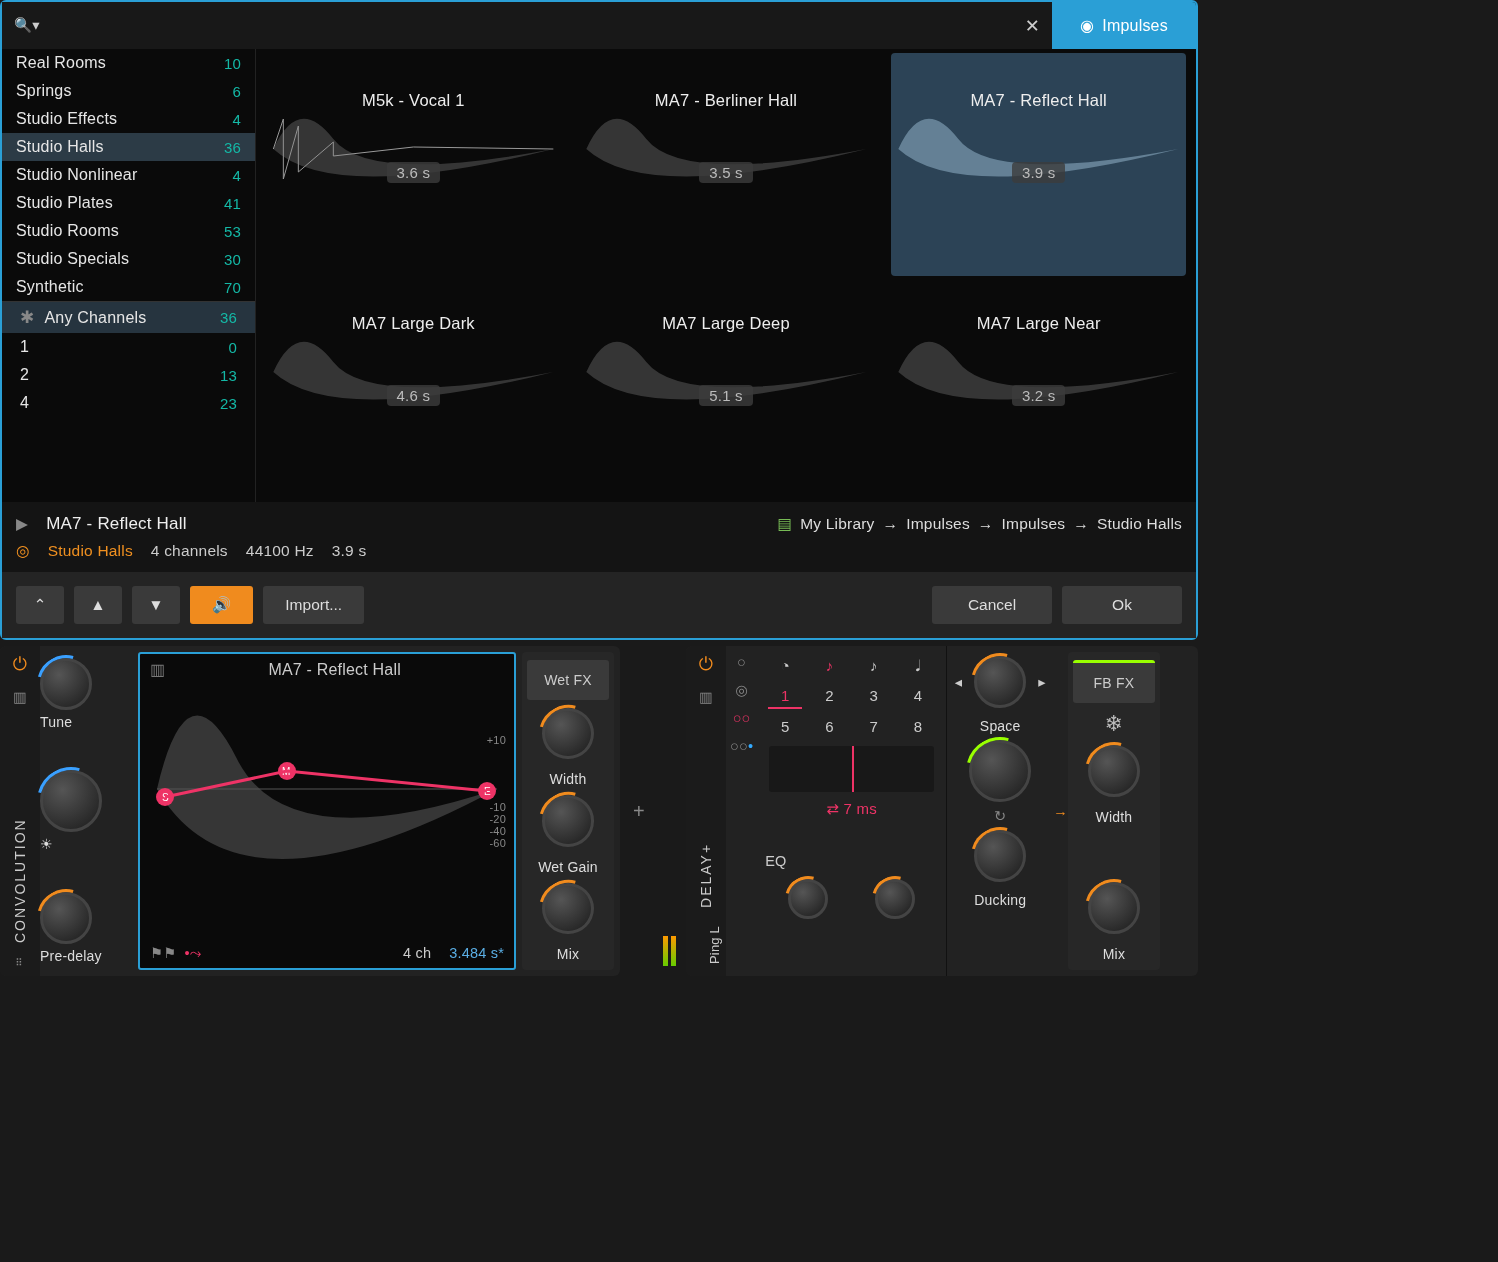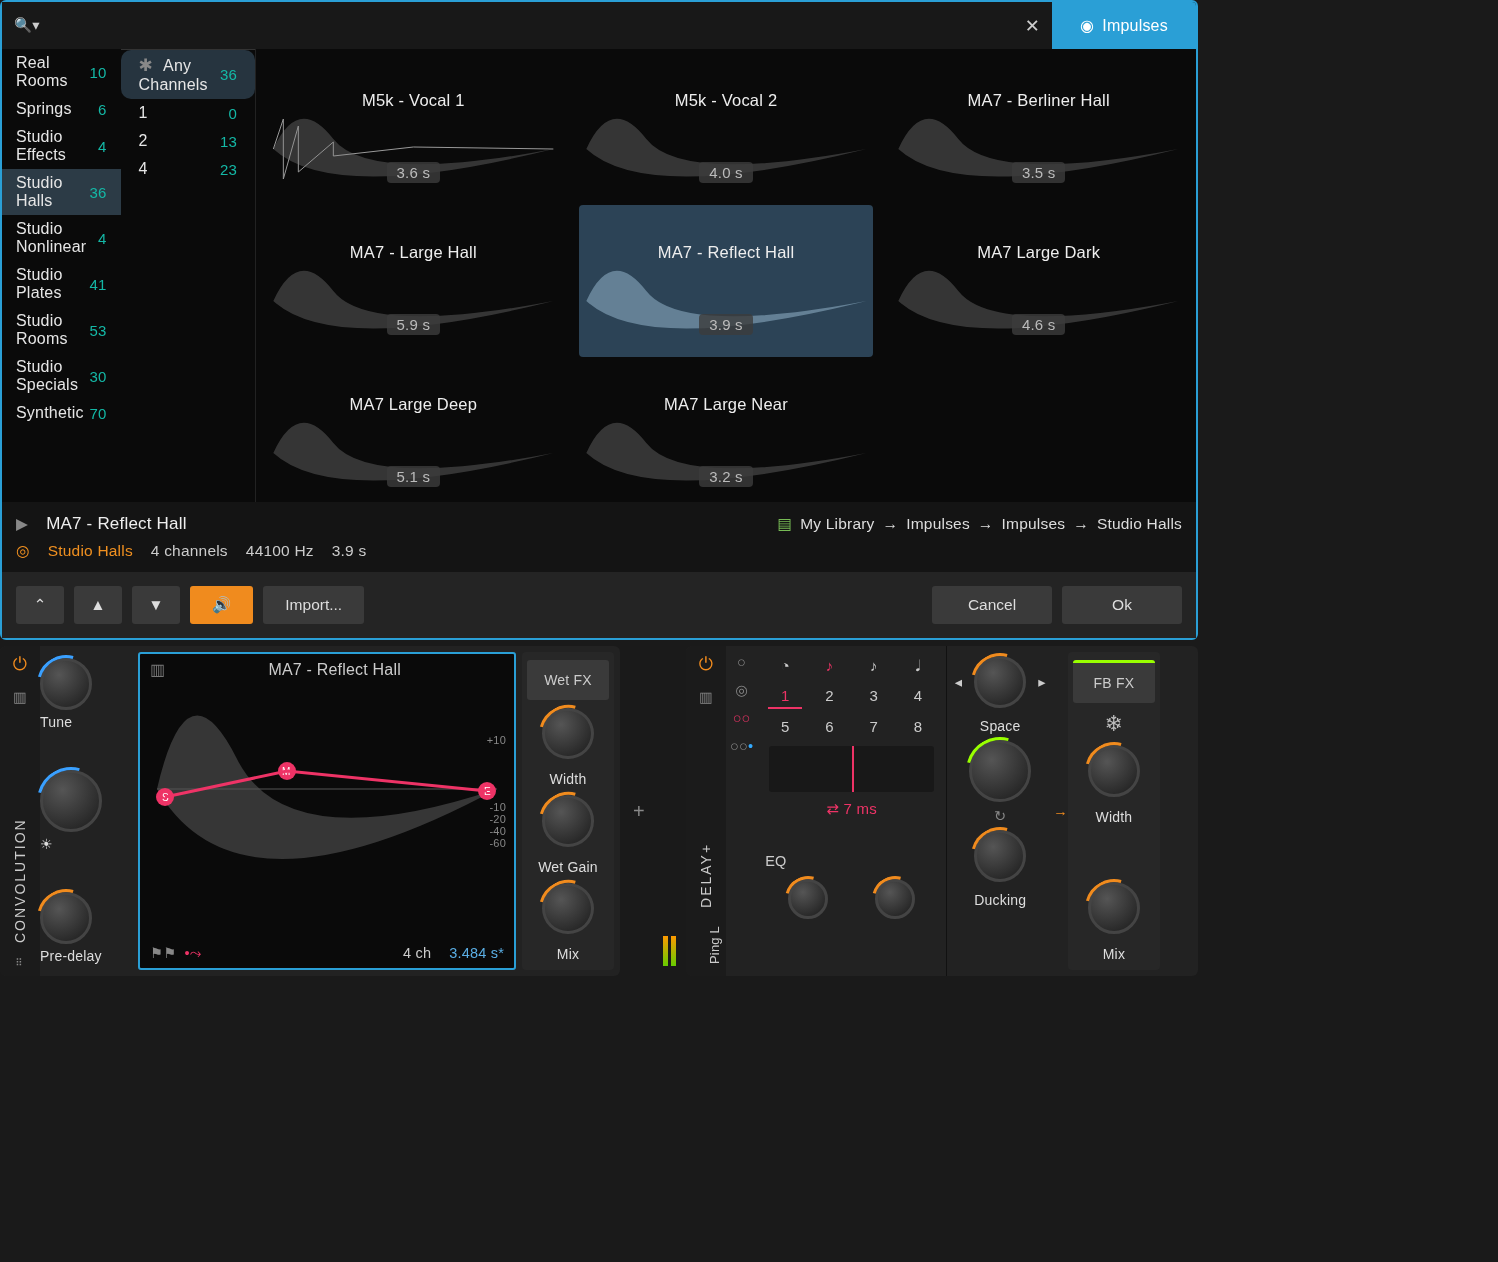--- a/index.html
+++ b/index.html
@@ -29,31 +29,31 @@
 .impulses-pill {
   width: 144px; height: 100%; background: #2a9fd6; color: #fff;
   display: flex; align-items: center; justify-content: center; gap: 8px;
   font-size: 16px; border-top-right-radius: 4px;
 }
 
 .browser-body { display: flex; flex: 1; min-height: 0; }
 
 .sidebar {
   width: 254px; background: #0a0a0a; border-right: 1px solid #222;
-  display: flex; flex-direction: row;
+  display: flex; flex-direction: column;
 }
 .sidebar ul { list-style: none; overflow: hidden; }
 .sidebar li {
   display: flex; justify-content: space-between; align-items: center;
   padding: 5px 14px; font-size: 16px; color: #e6e6e6;
 }
 .sidebar li .count { color: #14b8a6; font-size: 15px; }
 .sidebar li.active { background: #2c3b46; }
 .channel-list { border-top: 1px solid #333; }
-.channel-list li { padding: 5px 18px; border-radius: 10px; }
+.channel-list li { padding: 5px 18px; }
 .channel-list li .star { margin-right: 10px; font-size: 17px; color: #888; }
 .channel-list li.head { background: #26343f; }
 
 .grid {
   flex: 1; padding: 4px 10px 4px 10px; overflow: auto; background: #0a0a0a;
   display: grid; grid-template-columns: repeat(3, 1fr); gap: 0 18px;
 }
 .tile {
   display: flex; flex-direction: column; align-items: center;
   padding-top: 6px; border-radius: 4px;
@@ -245,45 +245,27 @@
         <span class="title">M5k - Vocal 1</span>
         <div class="wave">
             <svg viewBox="0 0 280 70">
               <path d="M0 35 L10 5 L10 65 L25 12 L25 58 L60 28 L60 42 L140 33 L280 35" fill="none" stroke="#999" stroke-width="1"></path>
               <path d="M0 35 Q 25 -20 60 25 T 280 35 L280 35 Q 60 90 0 35 Z" fill="#888" opacity=".35"></path>
             </svg>
           </div>
         <span class="dur">3.6 s</span>
       </div>
       <div class="tile">
-        <span class="title">M5k - Vocal 2</span>
-        <div class="wave">
-            <svg viewBox="0 0 280 70">
-              <path d="M0 35 Q 25 -20 60 25 T 280 35 L280 35 Q 60 90 0 35 Z" fill="#888" opacity=".35"></path>
-            </svg>
-          </div>
-        <span class="dur">4.0 s</span>
-      </div>
-      <div class="tile">
         <span class="title">MA7 - Berliner Hall</span>
         <div class="wave">
             <svg viewBox="0 0 280 70">
               <path d="M0 35 Q 25 -20 60 25 T 280 35 L280 35 Q 60 90 0 35 Z" fill="#888" opacity=".35"></path>
             </svg>
           </div>
         <span class="dur">3.5 s</span>
-      </div>
-      <div class="tile">
-        <span class="title">MA7 - Large Hall</span>
-        <div class="wave">
-            <svg viewBox="0 0 280 70">
-              <path d="M0 35 Q 25 -20 60 25 T 280 35 L280 35 Q 60 90 0 35 Z" fill="#888" opacity=".35"></path>
-            </svg>
-          </div>
-        <span class="dur">5.9 s</span>
       </div>
       <div class="tile selected">
         <span class="title">MA7 - Reflect Hall</span>
         <div class="wave">
             <svg viewBox="0 0 280 70">
               <path d="M0 35 Q 25 -20 60 25 T 280 35 L280 35 Q 60 90 0 35 Z" fill="#9cbdd4" opacity=".5"></path>
             </svg>
           </div>
         <span class="dur">3.9 s</span>
       </div>

